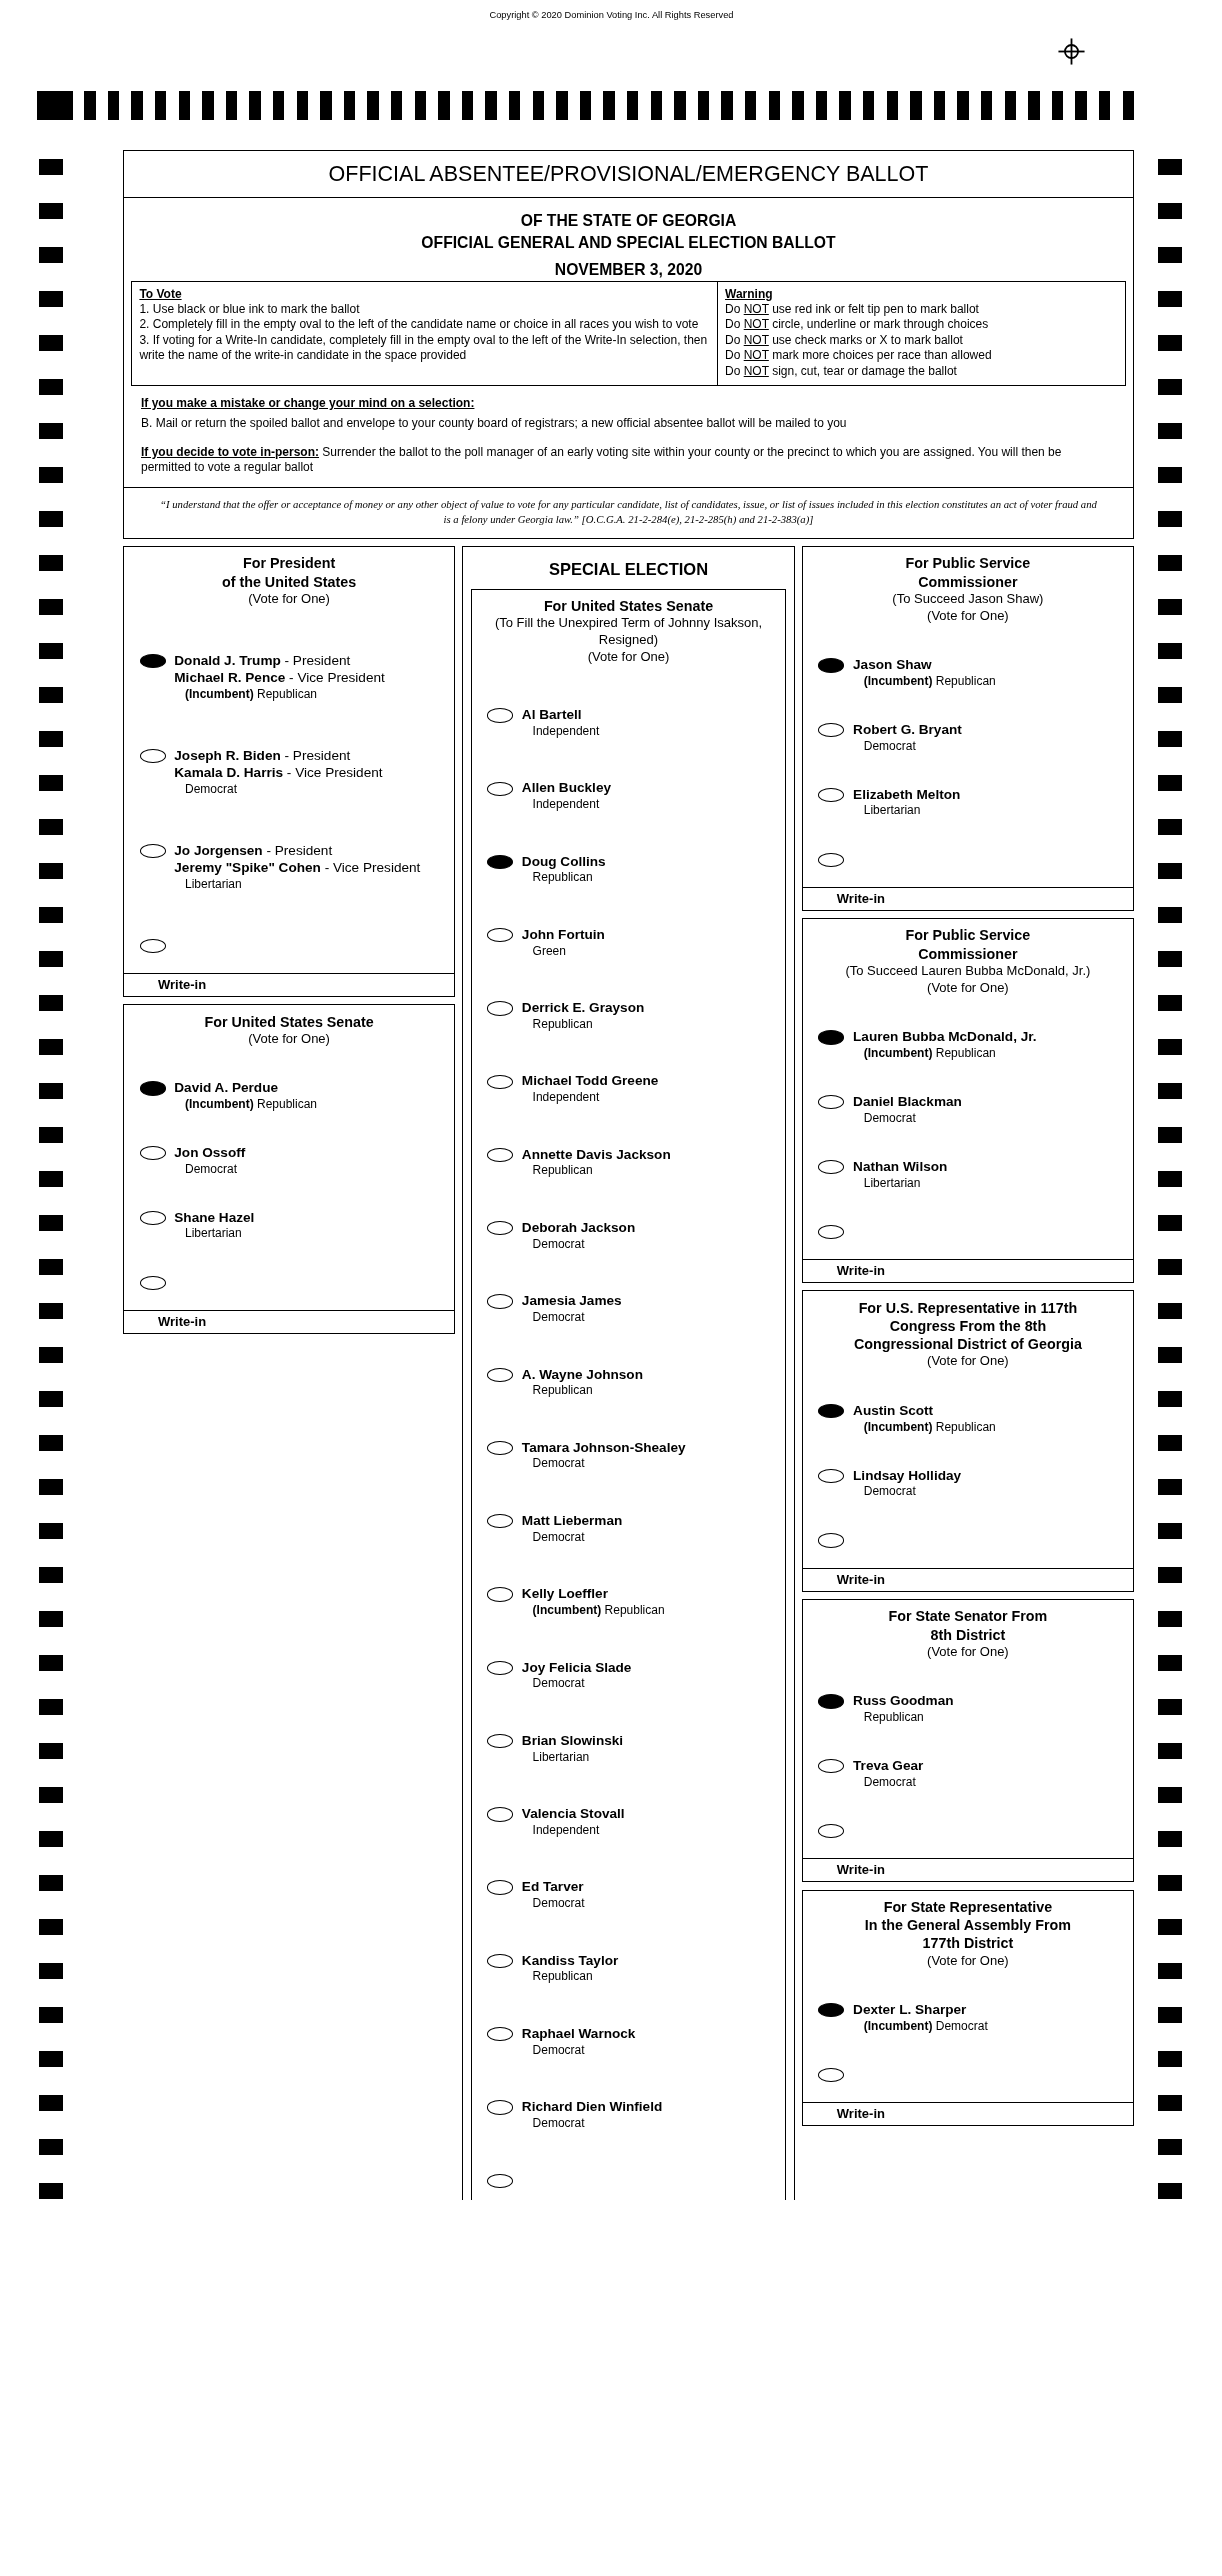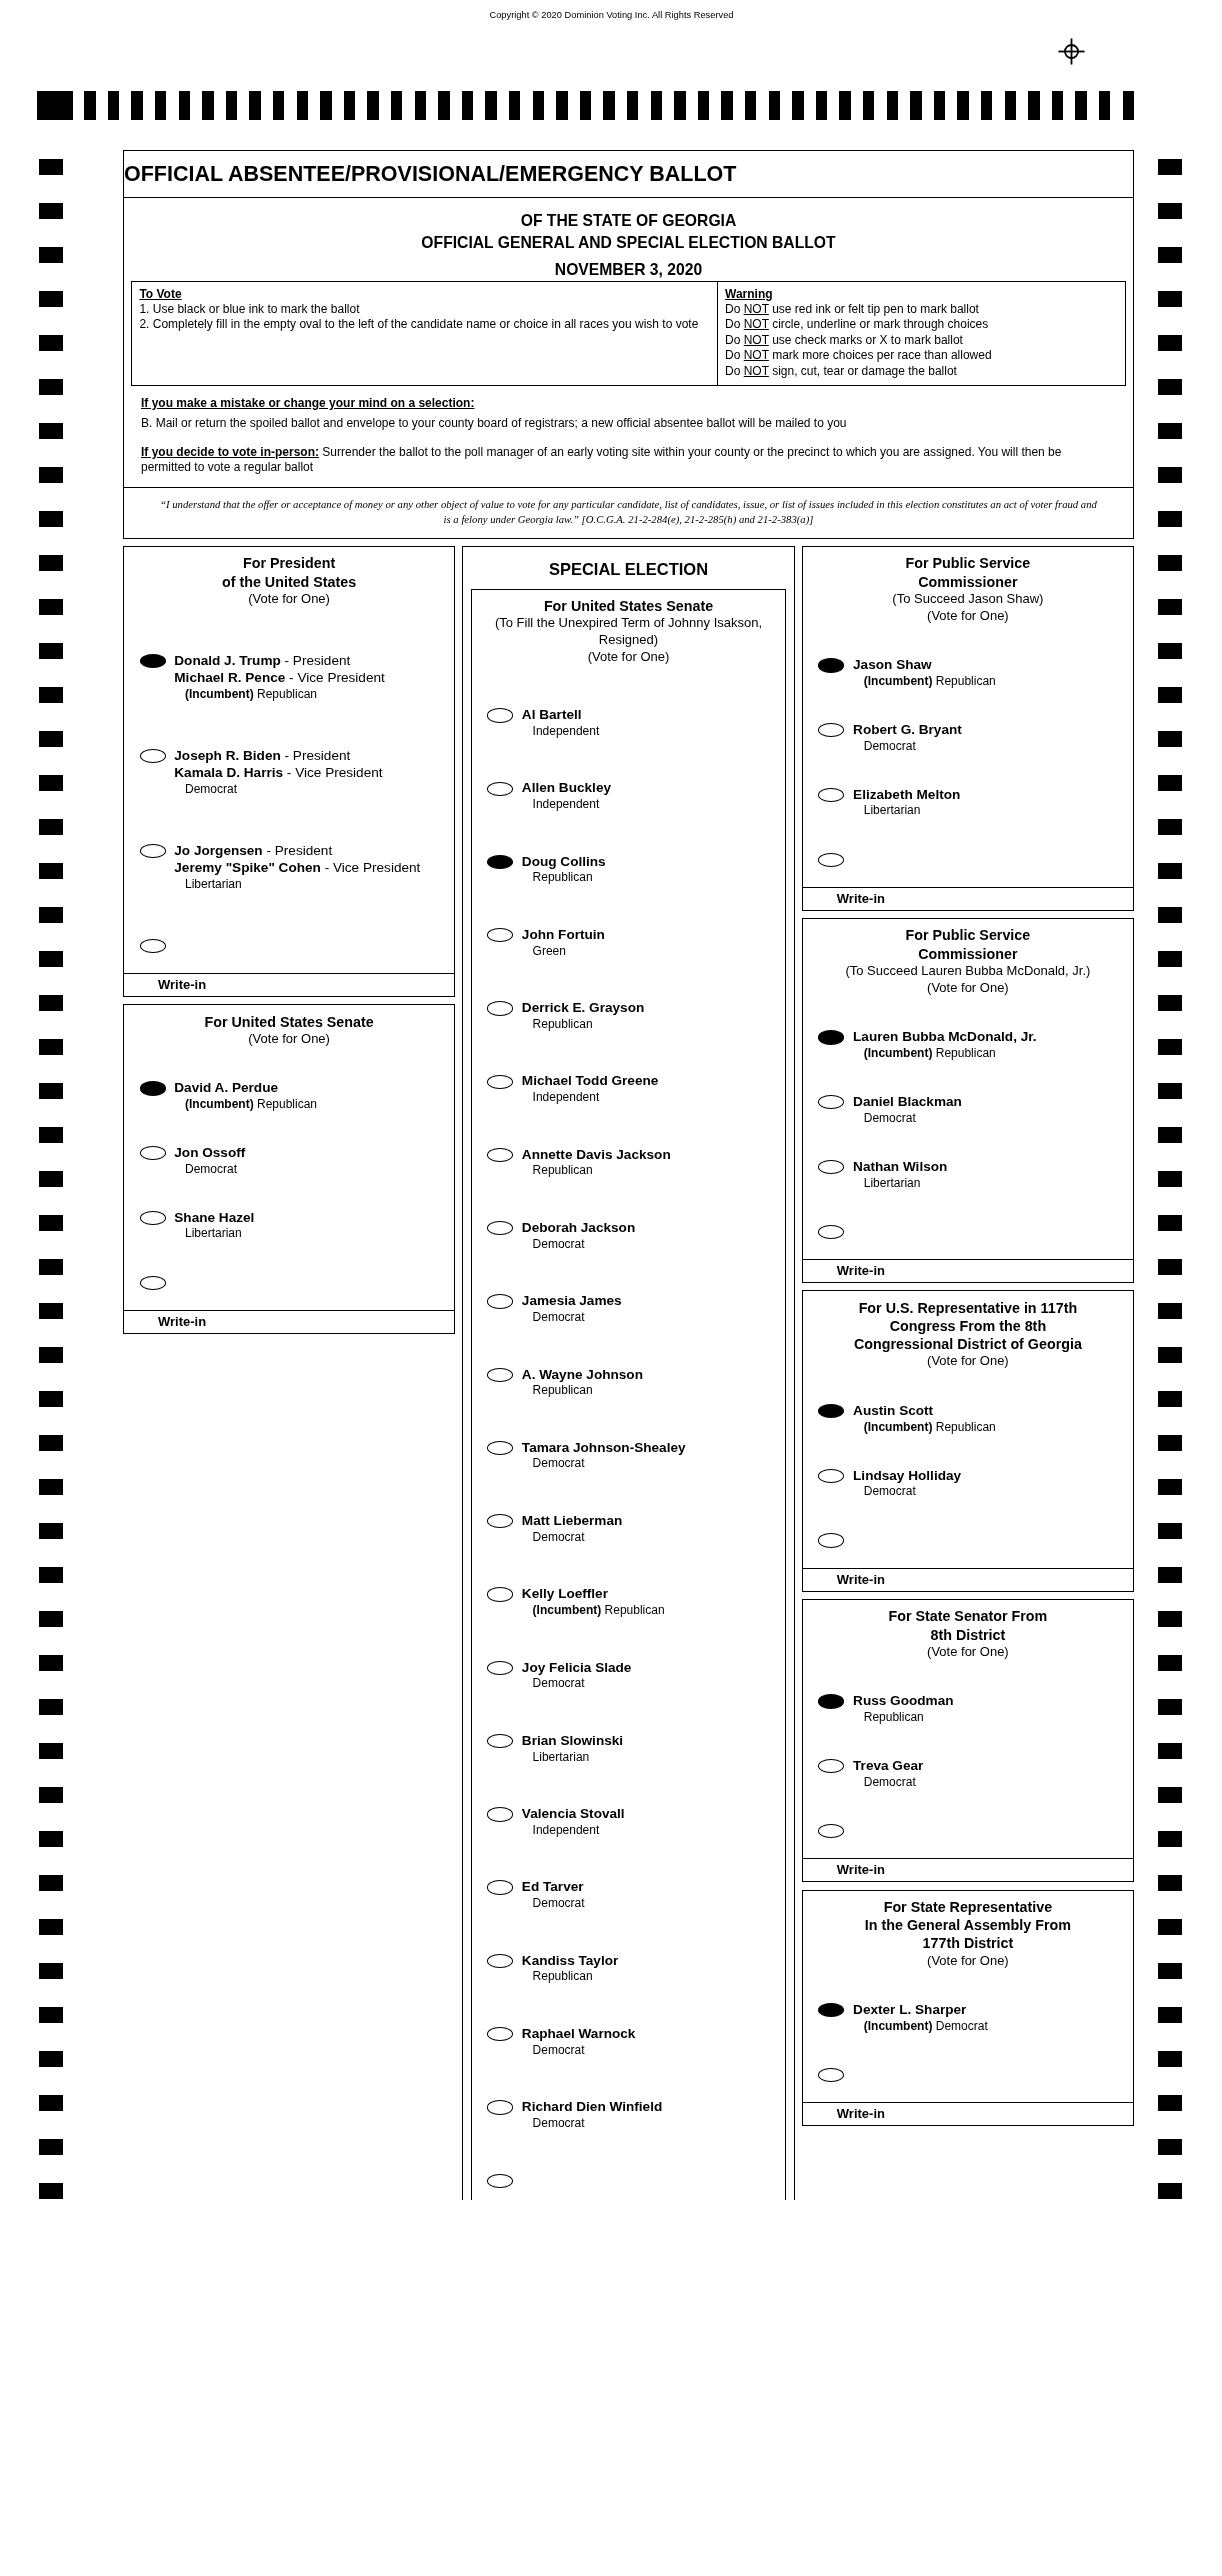--- a/index.html
+++ b/index.html
@@ -39,21 +39,21 @@
       linear-gradient(#000,#000) center / 2.1px 100% no-repeat;
   }
   .turn-over { position: absolute; top: 2472px; right: 70px; font-size: 19.3px; font-weight: bold; }
 
   
   .frame { position: absolute; left: 123px; top: 150px; width: 1011px; }
   .header-box { border: 1.4px solid #000; }
   .h-county { text-align: center; padding: 11.4px 0 8.6px; border-bottom: 1.4px solid #000; }
   .county-name { font-size: 25px; font-weight: bold; line-height: 1.1; }
   .precincts { font-size: 14.3px; font-weight: bold; margin-top: 5px; }
-  .h-ballot-title { text-align: left; font-size: 21.5px; font-weight: bold; padding: 10.7px 0; border-bottom: 1.4px solid #000; }
+  .h-ballot-title { text-align: center; font-size: 21.5px; font-weight: normal; padding: 10.7px 0; border-bottom: 1.4px solid #000; }
   .h-election { text-align: center; font-weight: bold; padding-top: 11.4px; font-size: 15.7px; line-height: 1.4; }
   .h-date { margin-top: 5.7px; }
   .instructions-label { font-size: 13px; font-weight: bold; margin: 10px 0 2.1px; padding-left: 7.2px; }
   .instr-table { display: flex; border: 1.4px solid #000; margin: 0 7.2px; justify-content: flex-end; }
   .to-vote { width: 59%; border-right: 1.4px solid #000; padding: 4.3px 7.2px 5.7px; font-size: 12px; line-height: 1.28; }
   .warning-cell { flex: 1; padding: 4.3px 7.2px 5.7px; font-size: 12px; line-height: 1.28; }
   .cell-title { font-weight: bold; text-decoration: underline; }
   .mistake { margin: 10px 8.6px 0 17px; font-size: 12px; line-height: 1.3; }
   .mistake-item { margin-top: 5px; }
   .in-person { margin-top: 13px; padding-right: 21.5px; }
@@ -121,20 +121,21 @@
         <div>OFFICIAL GENERAL AND SPECIAL ELECTION BALLOT</div>
         <div class="h-date">NOVEMBER 3, 2020</div>
       </div>
 
 
       <div class="instr-table">
         <div class="to-vote">
           <div class="cell-title">To Vote</div>
           <div>1. Use black or blue ink to mark the ballot</div>
           <div>2. Completely fill in the empty oval to the left of the candidate name or choice in all races you wish to vote</div>
+          <div>3. If voting for a Write-In candidate, completely fill in the empty oval to the left of the Write-In selection, then write the name of the write-in candidate in the space provided</div>
         </div>
         <div class="warning-cell">
           <div class="cell-title">Warning</div>
           <div><span>Do </span><span class="u">NOT</span><span> use red ink or felt tip pen to mark ballot</span></div>
           <div><span>Do </span><span class="u">NOT</span><span> circle, underline or mark through choices</span></div>
           <div><span>Do </span><span class="u">NOT</span><span> use check marks or X to mark ballot</span></div>
           <div><span>Do </span><span class="u">NOT</span><span> mark more choices per race than allowed</span></div>
           <div><span>Do </span><span class="u">NOT</span><span> sign, cut, tear or damage the ballot</span></div>
         </div>
       </div>

